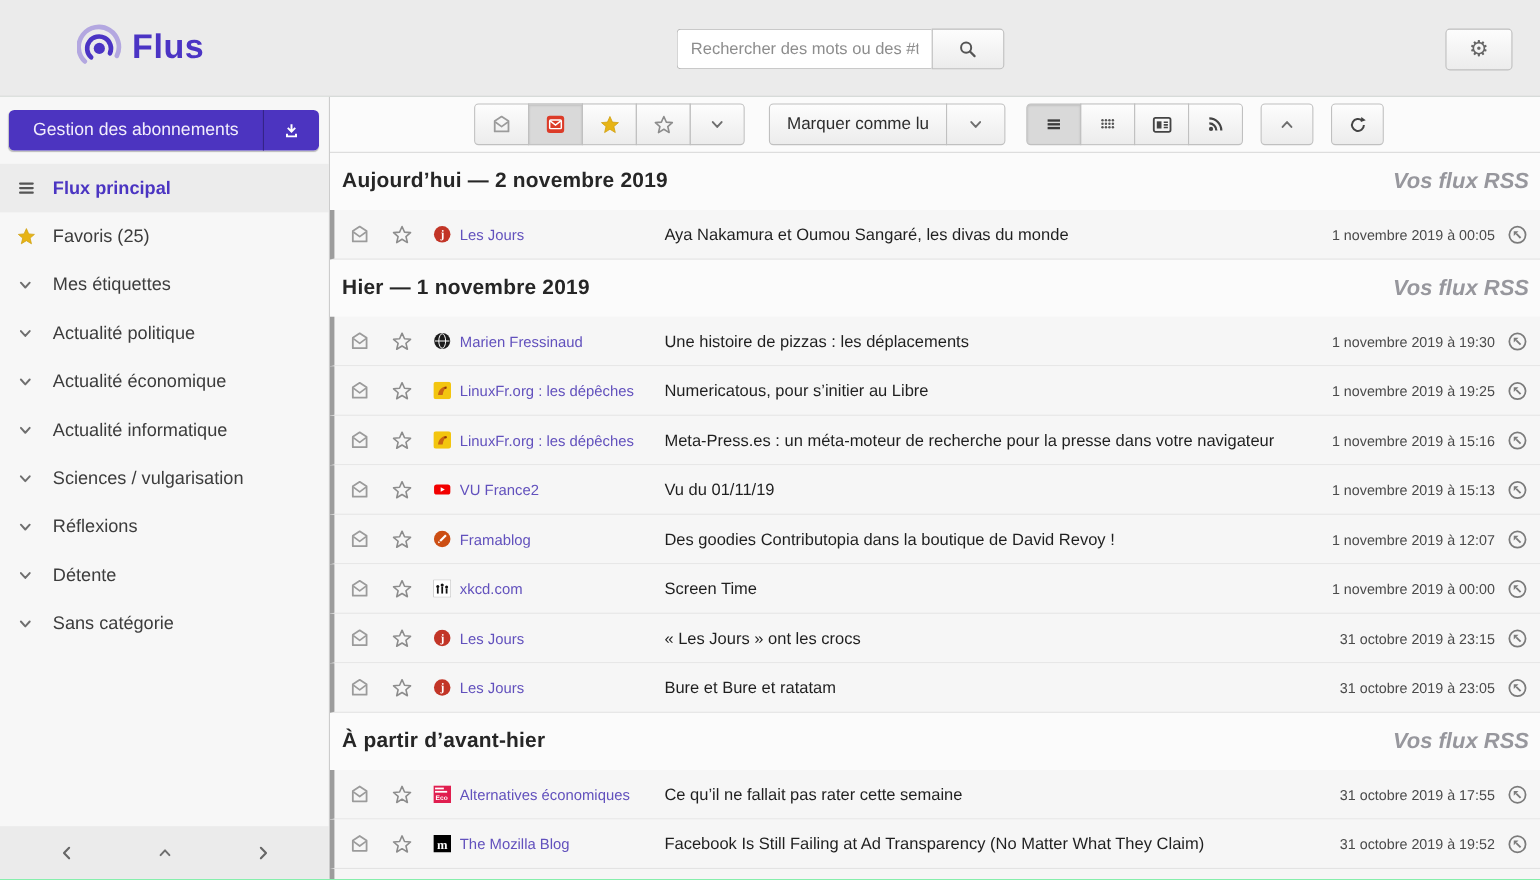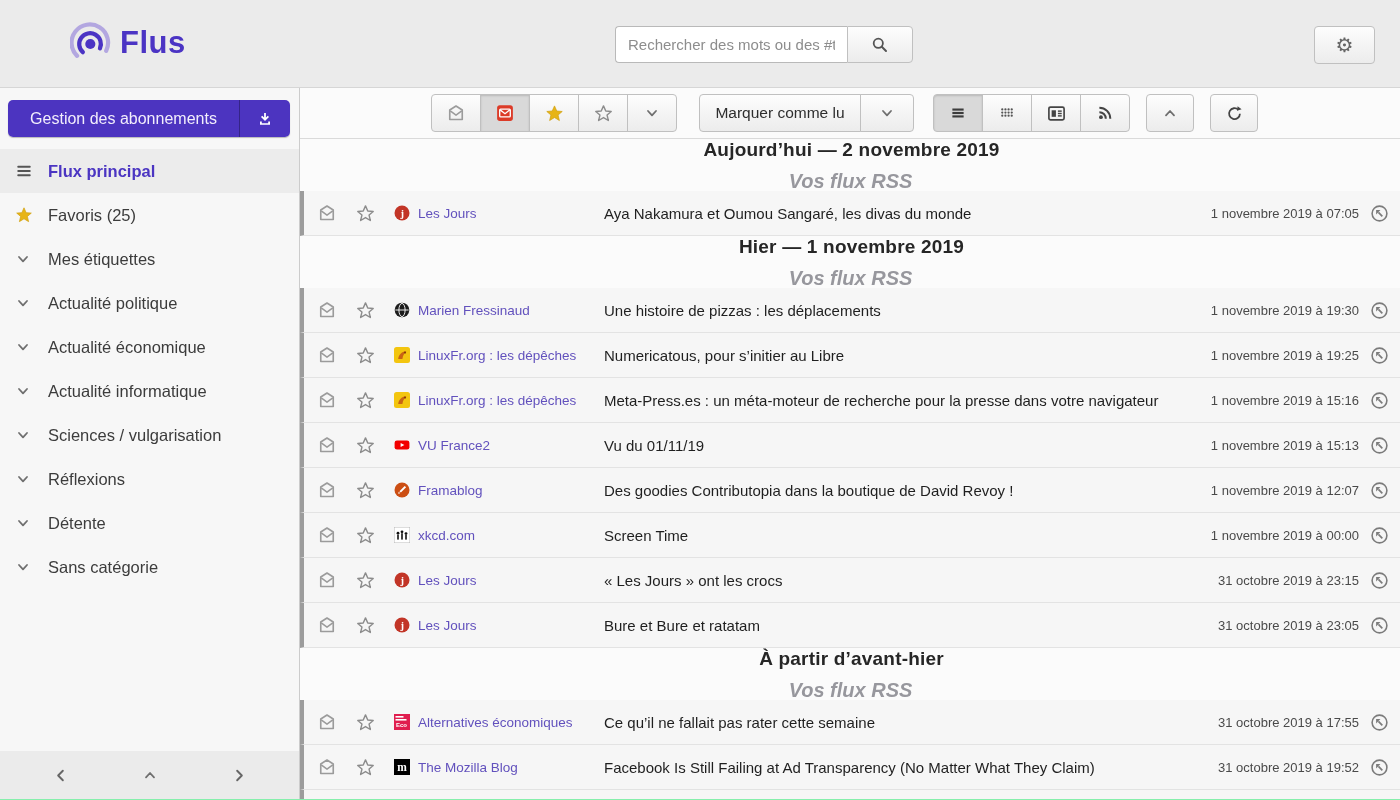--- a/index.html
+++ b/index.html
@@ -56,21 +56,21 @@
   .mark-group { margin-left:22px; }
   .mark-label-btn { width:162px; height:38px; font-size:15.5px; color:#2e2e2e;
     border-radius:4px 0 0 4px; }
   .mark-dd { width:54px; border-radius:0 4px 4px 0; }
   .views { margin-left:19px; }
   .solo { margin-left:16px; width:48px; height:38px; border-radius:4px; }
 
   
   .list { flex:1; overflow:hidden; }
   .section-head { height:52px; display:flex; align-items:center; justify-content:space-between;
-    padding:0 8px 0 11px;flex-direction:column; }
+    padding:0 8px 0 11px; }
   .section-title { font-size:19px; font-weight:bold; color:#262626; letter-spacing:.2px; }
   .watermark { font-size:20px; font-weight:bold; font-style:italic; color:#97979d; line-height:1;
     padding-right:2px; white-space:nowrap; }
   .entry { height:45px; background:#f6f6f6; border-bottom:1px solid #e3e3e3; border-left:4px solid #9c9c9c;
     display:flex; align-items:center; padding-left:13px; cursor:pointer; }
   .entry:first-of-type { border-top:1px solid #e3e3e3; }
   .row-icon { display:flex; align-items:center; justify-content:center; flex:none; }
   .i-mark { width:20px; }
   .i-star { width:20px; margin-left:18px; }
   .favicon { width:16px; height:16px; margin-left:19px; flex:none; display:flex; }
@@ -408,21 +408,21 @@
             <span class="favicon">
               <span>
                 <svg viewBox="0 0 16 16" width="16" height="16">
                   <circle cx="8" cy="8" r="7.5" fill="#c23527"></circle>
                   <text x="8.2" y="11.6" font-size="10.5" font-weight="bold" text-anchor="middle" fill="#fff" font-family="Liberation Serif, serif">j</text>
                 </svg>
               </span>
             </span>
             <a class="feed-name">Les Jours</a>
             <span class="entry-title">Aya Nakamura et Oumou Sangaré, les divas du monde</span>
-            <span class="entry-date">1 novembre 2019 à 07:05</span>
+            <span class="entry-date">1 novembre 2019 à 00:05</span>
             <span class="row-icon i-ext">
               <span>
                 <svg viewBox="0 0 18 18" width="19" height="19">
                   <circle cx="9" cy="9" r="7" fill="none" stroke="#7b7b7b" stroke-width="1.5"></circle>
                   <path d="M11.7 11.7 L8 8" stroke="#7b7b7b" stroke-width="1.6"></path>
                   <polygon points="5.8,9.9 5.8,5.8 9.9,5.8" fill="#7b7b7b"></polygon>
                 </svg>
               </span>
             </span>
           </div>

